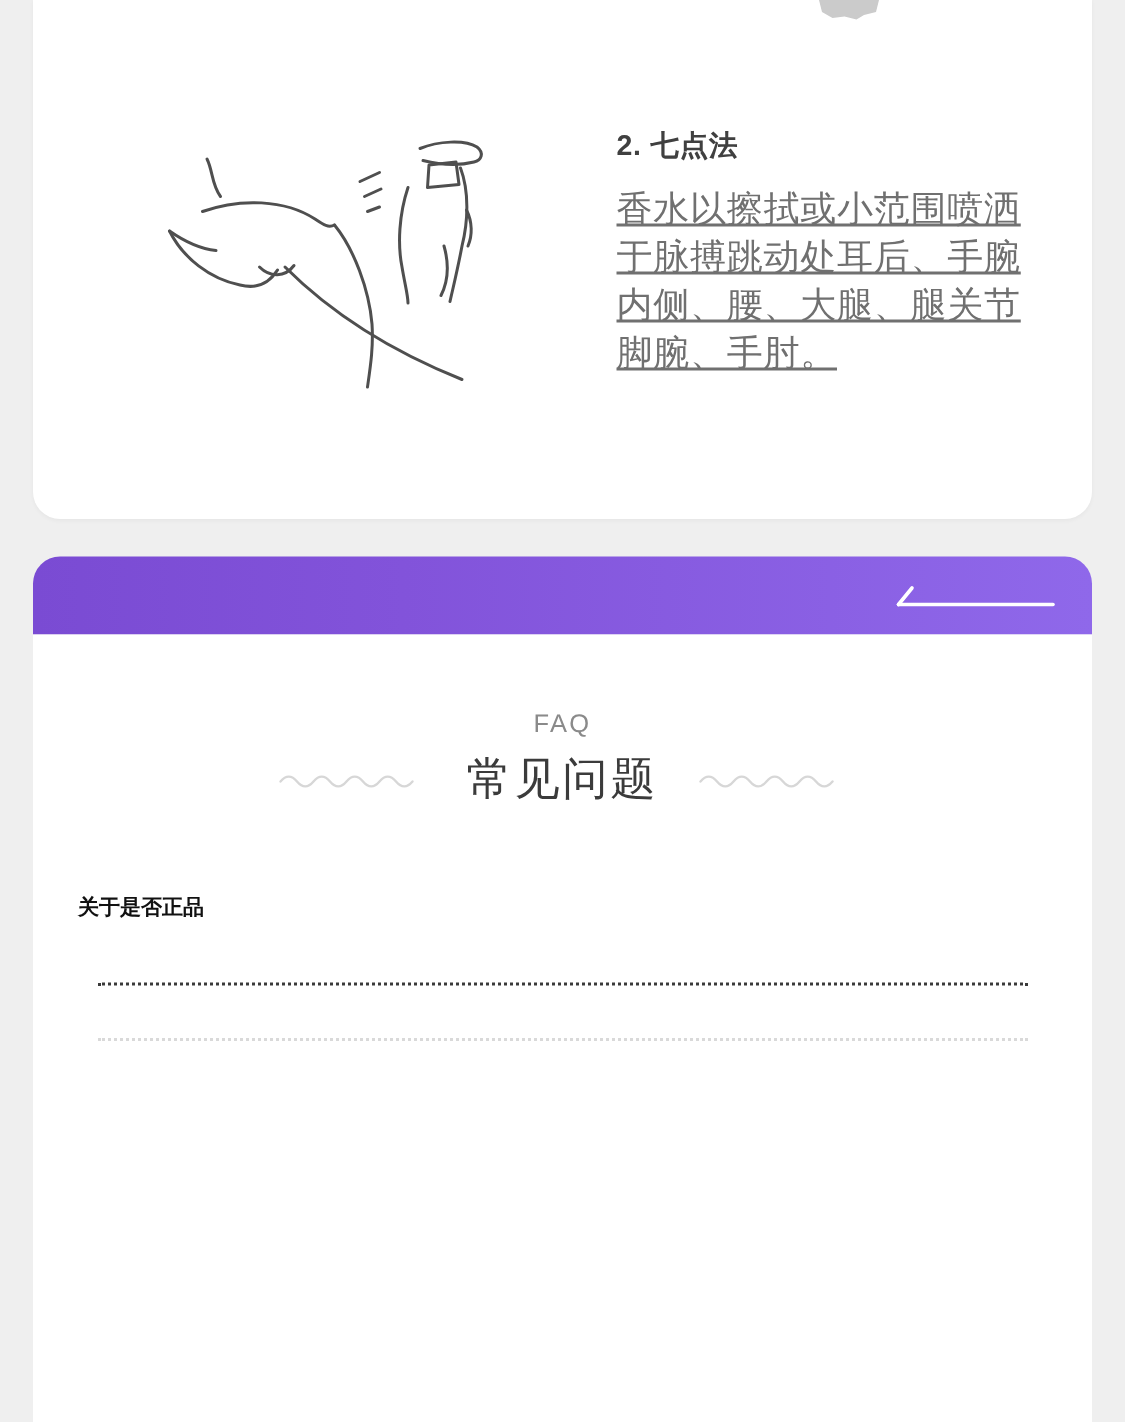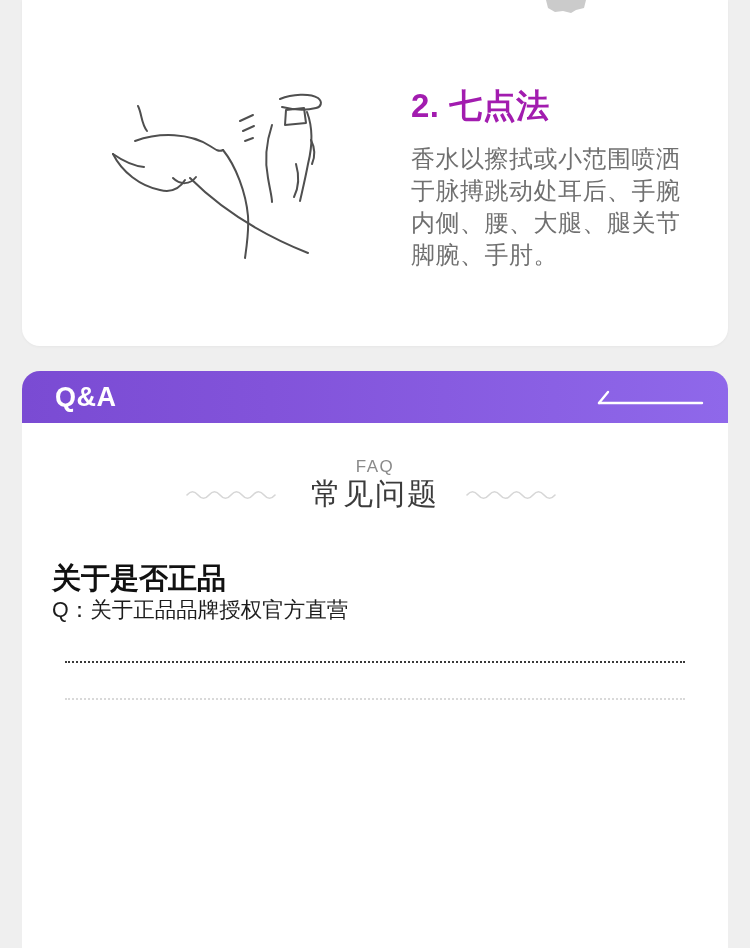--- a/index.html
+++ b/index.html
@@ -18,26 +18,26 @@
     position:absolute;left:22px;top:0;
     width:706px;height:346px;
     background:#fff;
     border-radius:0 0 18px 18px;
     box-shadow:0 1px 3px rgba(0,0,0,0.04);
   }
   .fabric-blob{position:absolute;left:521px;top:0;width:46px;height:14px;}
   .illustration{position:absolute;left:46px;top:68px;width:300px;height:228px;}
   .step-text{position:absolute;left:389px;top:84px;width:292px;}
   .step-heading{
-    margin:0;font-size:33px;font-weight:bold;color:#a21caf;letter-spacing:.5px;
+    margin:0;font-size:19px;font-weight:bold;color:#404040;letter-spacing:.5px;
   }
   .step-body{
     margin:14px 0 0 0;width:278px;
     font-size:24px;line-height:32px;color:#707070;
-    letter-spacing:.5px;word-break:break-all;
+    letter-spacing:.5px;word-break:break-all;text-decoration:underline;
   }
   
   .qa-bar{
     position:absolute;left:22px;top:371px;
     width:706px;height:52px;
     background:linear-gradient(90deg,#7a4bd3 0%,#8253da 35%,#8f68ea 100%);
     border-radius:18px 18px 0 0;
   }
   .qa-label{
     position:absolute;left:33px;top:0;
@@ -45,33 +45,34 @@
     letter-spacing:.5px;
   }
   .qa-flick{position:absolute;right:23px;top:17px;width:108px;height:20px;}
   
   .card-faq{
     position:absolute;left:22px;top:423px;
     width:706px;height:525px;
     background:#fff;overflow:hidden;
   }
   .faq-eyebrow{
-    padding-top:34px;text-align:center;
+    padding-top:50px;text-align:center;
     font-size:17px;color:#8a8a8a;letter-spacing:1.5px;
   }
   .faq-title-row{
+    margin-top:10px;
     display:flex;align-items:center;justify-content:center;gap:26px;
   }
   .wave{width:100px;height:16px;flex:0 0 auto;}
   .faq-title{
     font-size:30px;line-height:34px;color:#3b3b3b;font-weight:500;
     letter-spacing:2px;
   }
   .faq-list{margin:51px 30px 0 30px;color:#151515;}
-  .faq-topic{font-size:29px;line-height:32px;font-weight:bold;color:#111;}
+  .faq-topic{font-size:14px;line-height:32px;font-weight:bold;color:#111;}
   .faq-q,.faq-a{font-size:21.5px;line-height:32px;color:#1c1c1c;}
   .faq-divider{
     height:0;margin:35px 13px;
     border-top:2px dotted #3a3a3a;
   }
   .faq-divider.faint{
     margin:26px 13px 0 13px;
     border-top:2px dotted #d9d9d9;
   }
 </style>
@@ -107,21 +108,20 @@
       <path d="M 243,72 C 247,80 247,89 244,96"></path>
     </svg>
 
     <div class="step-text">
       <h3 class="step-heading">2. 七点法</h3>
       <p class="step-body">香水以擦拭或小范围喷洒于脉搏跳动处耳后、手腕内侧、腰、大腿、腿关节脚腕、手肘。</p>
     </div>
   </section>
 
   <header class="qa-bar">
-    <span class="qa-label">Q&amp;A</span>
     <svg class="qa-flick" viewBox="0 0 108 20" fill="none" stroke="#ffffff" stroke-width="2.4" stroke-linecap="round">
       <path d="M 2,15 L 11,4"></path>
       <path d="M 2,15 L 105,15"></path>
     </svg>
   </header>
 
   <section class="card-faq">
 
     <div class="faq-eyebrow">FAQ</div>
 
@@ -132,21 +132,20 @@
       <span class="faq-title">常见问题</span>
       <svg class="wave" viewBox="0 0 100 16" fill="none" stroke="#d7d7d7" stroke-width="1.6" stroke-linecap="round">
         <path d="M 2,9 q 5.5,-6.5 11,0 t 11,0 t 11,0 t 11,0 t 11,0 t 11,0 t 11,0 t 11,0"></path>
       </svg>
     </div>
 
     <div class="faq-list">
 
       <div class="faq-item">
         <div class="faq-topic">关于是否正品</div>
-        <div class="faq-q">Q：关于正品品牌授权官方直营</div>
       </div>
 
       <div class="faq-divider"></div>
 
 
       <div class="faq-divider faint"></div>
 
     </div>
   </section>
 

